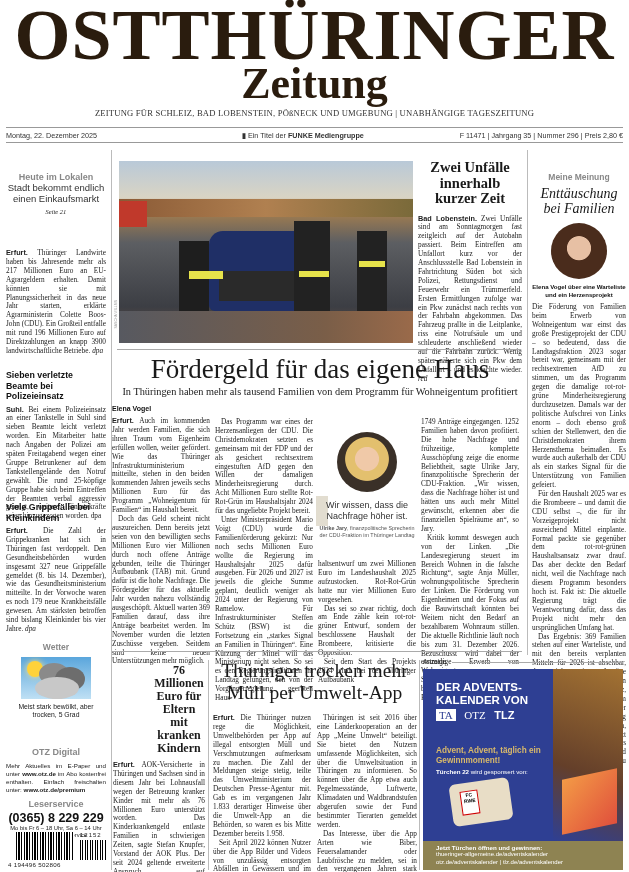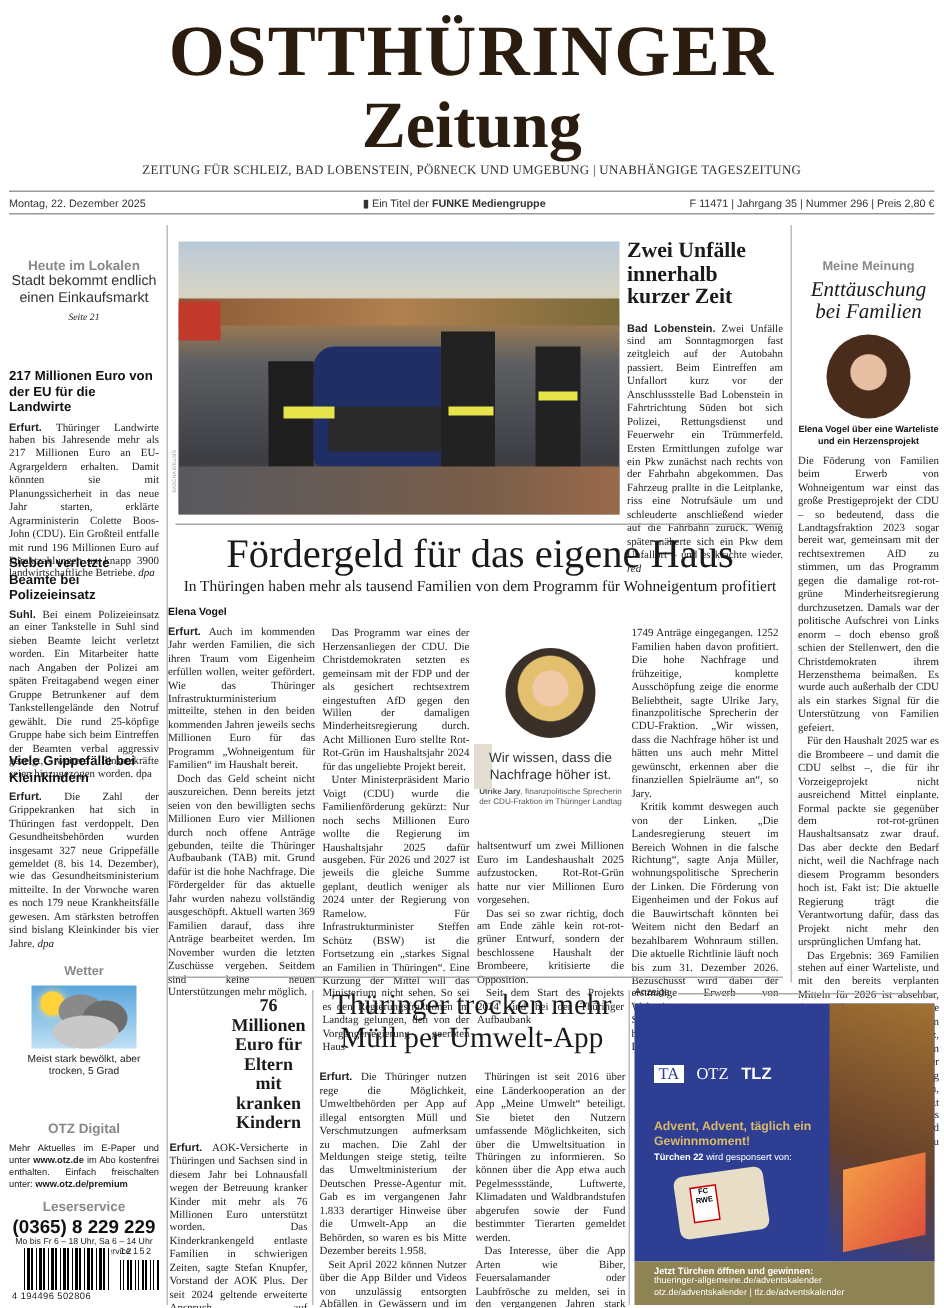--- a/index.html
+++ b/index.html
@@ -1,21 +1,21 @@
 <!DOCTYPE html>
 <html><head>
 <meta charset="utf-8">
 <style>
   * { box-sizing: border-box; margin: 0; padding: 0; }
   body { width: 629px; height: 872px; background: #fff; font-family: "DejaVu Serif", serif; color: #1a1a1a; overflow: hidden; position: relative; }
   .abs { position: absolute; }
   .sans { font-family: "Liberation Sans", sans-serif; }
   .serif { font-family: "Liberation Serif", serif; }
   .mast { left: 0; top: 8px; width: 629px; text-align: center; color: #2a1c0e; font-family: "Liberation Serif", serif; font-weight: bold; }
-  .mast .l1 { font-size: 48px; letter-spacing: 1px; line-height: 54px; transform: scaleX(1.0); }
+  .mast .l1 { font-size: 72px; letter-spacing: 1px; line-height: 54px; transform: scaleX(1.0); }
   .mast .l2 { font-size: 44px; line-height: 44px; }
   .subline { left: 0; top: 108px; width: 629px; text-align: center; font-family: "Liberation Serif", serif; font-size: 8.6px; letter-spacing: 0.2px; color: #333; }
   .infobar { left: 6px; top: 127px; width: 617px; height: 16px; border-top: 1px solid #999; border-bottom: 1px solid #999; font-family: "Liberation Sans", sans-serif; font-size: 7.2px; color: #333; }
   .infobar span { position: absolute; top: 3px; }
   .vrule { width: 1px; background: #bbb; }
   .hrule { height: 1px; background: #aaa; }
   .kicker { font-family: "Liberation Sans", sans-serif; font-weight: bold; color: #888; text-align: center; margin-top: 14px; }
   .body-text { font-family: "Liberation Serif", serif; font-size: 7.3px; line-height: 8.9px; text-align: justify; color: #222; hyphens: auto; }
   .body-text b { font-family: "Liberation Sans", sans-serif; }
   .h-sans { font-family: "Liberation Sans", sans-serif; font-weight: bold; color: #111; }
@@ -47,21 +47,20 @@
 <div class="abs vrule" style="left:208px;top:660px;height:210px;"></div>
 <div class="abs vrule" style="left:419px;top:660px;height:210px;"></div>
 
 <div class="abs" style="left:6px;top:158px;width:100px;text-align:center;">
   <div class="kicker" style="font-size:9px;">Heute im Lokalen</div>
   <div class="sans" style="font-size:9.5px;line-height:11px;color:#333;">Stadt bekommt endlich einen Einkaufsmarkt</div>
   <div class="serif" style="font-size:6.5px;font-style:italic;margin-top:4px;">Seite 21</div>
 </div>
 
 <div class="abs" style="left:6px;top:245px;width:100px;">
-  <div class="h-sans" style="font-size:8.8px;line-height:10.5px;">217 Millionen Euro von der EU für die Landwirte</div>
   <div class="body-text" style="margin-top:4px;"><b>Erfurt.</b> <span>Thüringer Landwirte haben bis Jahresende mehr als 217 Millionen Euro an EU-Agrargeldern erhalten. Damit könnten sie mit Planungssicherheit in das neue Jahr starten, erklärte Agrarministerin Colette Boos-John (CDU). Ein Großteil entfalle mit rund 196 Millionen Euro auf Direktzahlungen an knapp 3900 landwirtschaftliche Betriebe.</span> <i>dpa</i></div>
 </div>
 
 <div class="abs" style="left:6px;top:370px;width:100px;">
   <div class="h-sans" style="font-size:8.8px;line-height:10.5px;">Sieben verletzte Beamte bei Polizeieinsatz</div>
   <div class="body-text" style="margin-top:4px;"><b>Suhl.</b> <span>Bei einem Polizeieinsatz an einer Tankstelle in Suhl sind sieben Beamte leicht verletzt worden. Ein Mitarbeiter hatte nach Angaben der Polizei am späten Freitagabend wegen einer Gruppe Betrunkener auf dem Tankstellengelände den Notruf gewählt. Die rund 25-köpfige Gruppe habe sich beim Eintreffen der Beamten verbal aggressiv gezeigt, weitere Einsatzkräfte seien hinzugezogen worden.</span> <span>dpa</span></div>
 </div>
 
 <div class="abs" style="left:6px;top:502px;width:100px;">
   <div class="h-sans" style="font-size:8.8px;line-height:10.5px;">Viele Grippefälle bei Kleinkindern</div>
@@ -112,21 +111,21 @@
   <div style="position:absolute;left:70px;top:110px;width:34px;height:8px;background:#e6e34b;"></div>
   <div style="position:absolute;left:175px;top:60px;width:36px;height:110px;background:#222;"></div>
   <div style="position:absolute;left:180px;top:110px;width:30px;height:6px;background:#e6e34b;"></div>
   <div style="position:absolute;left:238px;top:70px;width:30px;height:90px;background:#222;"></div>
   <div style="position:absolute;left:240px;top:100px;width:26px;height:6px;background:#e6e34b;"></div>
   <div style="position:absolute;left:0;top:150px;width:100%;height:32px;background:linear-gradient(90deg,#575960,#7a5e48 70%,#9a6a4a);"></div>
 </div>
 <div class="abs sans" style="left:114px;top:300px;font-size:3.5px;color:#999;writing-mode:vertical-rl;transform:rotate(180deg);">SASCHA WILLMS</div>
 
 <div class="abs" style="left:418px;top:160px;width:104px;">
-  <div class="serif" style="font-size:14.5px;line-height:15.5px;font-weight:bold;">Zwei Unfälle innerhalb kurzer Zeit</div>
+  <div class="serif" style="font-size:14.5px;line-height:15.5px;font-weight:bold;text-align:center;">Zwei Unfälle innerhalb kurzer Zeit</div>
   <div class="body-text" style="margin-top:8px;"><b>Bad Lobenstein.</b> <span>Zwei Unfälle sind am Sonntagmorgen fast zeitgleich auf der Autobahn passiert. Beim Eintreffen am Unfallort kurz vor der Anschlussstelle Bad Lobenstein in Fahrtrichtung Süden bot sich Polizei, Rettungsdienst und Feuerwehr ein Trümmerfeld. Ersten Ermittlungen zufolge war ein Pkw zunächst nach rechts von der Fahrbahn abgekommen. Das Fahrzeug prallte in die Leitplanke, riss eine Notrufsäule um und schleuderte anschließend wieder auf die Fahrbahn zurück. Wenig später näherte sich ein Pkw dem Unfallort – und es krachte wieder.</span> <i>red</i></div>
 </div>
 
 <div class="abs hrule" style="left:117px;top:349px;width:404px;"></div>
 
 <div class="abs" style="left:532px;top:158px;width:94px;">
   <div class="kicker" style="font-size:8.5px;">Meine Meinung</div>
   <div class="serif" style="font-size:14px;line-height:15px;font-style:italic;text-align:center;margin-top:4px;">Enttäuschung bei Familien</div>
   <div style="width:56px;height:56px;border-radius:50%;margin:7px auto 0;background:radial-gradient(circle at 50% 45%,#e7c0a4 0 28%,#4a2c1c 30% 100%);"></div>
   <div class="h-sans" style="font-size:6.1px;line-height:7.5px;text-align:center;margin-top:4px;">Elena Vogel über eine Warteliste und ein Herzensprojekt</div>
@@ -180,20 +179,21 @@
 <div class="abs" style="left:317px;top:714px;width:100px;">
   <div class="body-text" style="text-indent:6px;">Thüringen ist seit 2016 über eine Länderkooperation an der App „Meine Umwelt“ beteiligt. Sie bietet den Nutzern umfassende Möglichkeiten, sich über die Umweltsituation in Thüringen zu informieren. So können über die App etwa auch Pegelmessstände, Luftwerte, Klimadaten und Waldbrandstufen abgerufen sowie der Fund bestimmter Tierarten gemeldet werden.</div>
   <div class="body-text lead-html" style="text-indent:6px;">Das Interesse, über die App Arten wie Biber, Feuersalamander oder Laubfrösche zu melden, sei in den vergangenen Jahren stark gestiegen, hieß es aus dem Ministerium. </div>
 </div>
 
 <div class="abs sans" style="left:423px;top:658px;font-size:6.5px;">Anzeige</div>
 <div class="abs" style="left:452px;top:662px;width:171px;height:1px;background:#aaa;"></div>
 <div class="abs ad" style="left:423px;top:669px;width:200px;height:172px;">
   <div style="position:absolute;right:0;top:0;width:70px;height:172px;background:linear-gradient(200deg,#b07828 0%,#6a3f1e 60%,#2e3f93 100%);opacity:0.9;"></div>
   <div style="position:absolute;right:6px;top:105px;width:55px;height:55px;background:linear-gradient(135deg,#f39a46,#e0503c);transform:skewY(-12deg);"></div>
+  <div class="h-sans" style="position:absolute;left:13px;top:12px;width:110px;font-size:11.5px;line-height:13px;color:#fff;">DER ADVENTS-KALENDER VON</div>
   <div style="position:absolute;left:13px;top:40px;font-size:11px;color:#fff;">
     <span class="serif" style="background:#fff;color:#2e3f93;padding:0 3px;">TA</span>
     <span class="serif" style="margin-left:5px;">OTZ</span>
     <b class="sans" style="margin-left:5px;">TLZ</b>
   </div>
   <div class="h-sans" style="position:absolute;left:13px;top:77px;width:130px;font-size:8.2px;line-height:10px;color:#d9b96a;">Advent, Advent, täglich ein Gewinnmoment!</div>
   <div class="sans" style="position:absolute;left:13px;top:99px;font-size:6.2px;color:#fff;"><b>Türchen 22</b> <span>wird gesponsert von:</span></div>
   <div style="position:absolute;left:28px;top:112px;width:60px;height:42px;background:#e8ddc6;border-radius:6px;transform:rotate(-8deg);">
     <div class="h-sans" style="position:absolute;left:10px;top:8px;width:18px;height:24px;background:#fff;border:1px solid #c00;font-size:5px;line-height:6px;text-align:center;color:#000;">FC RWE</div>
   </div>

